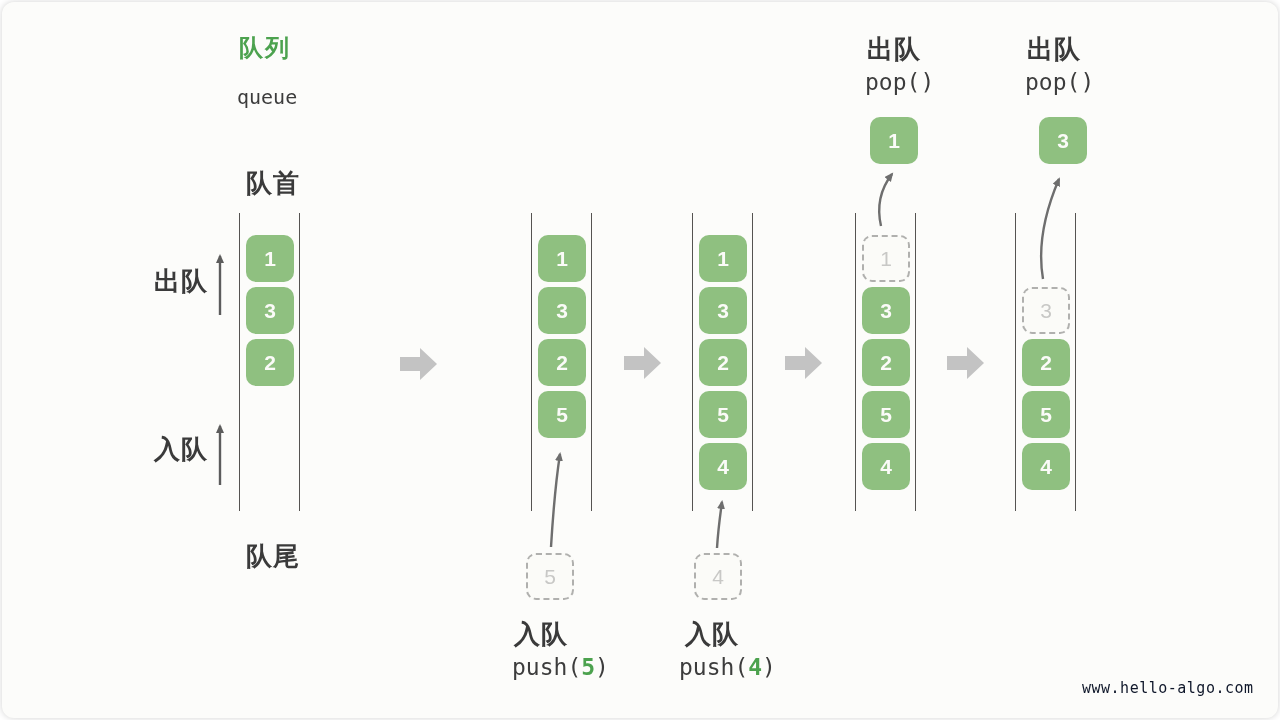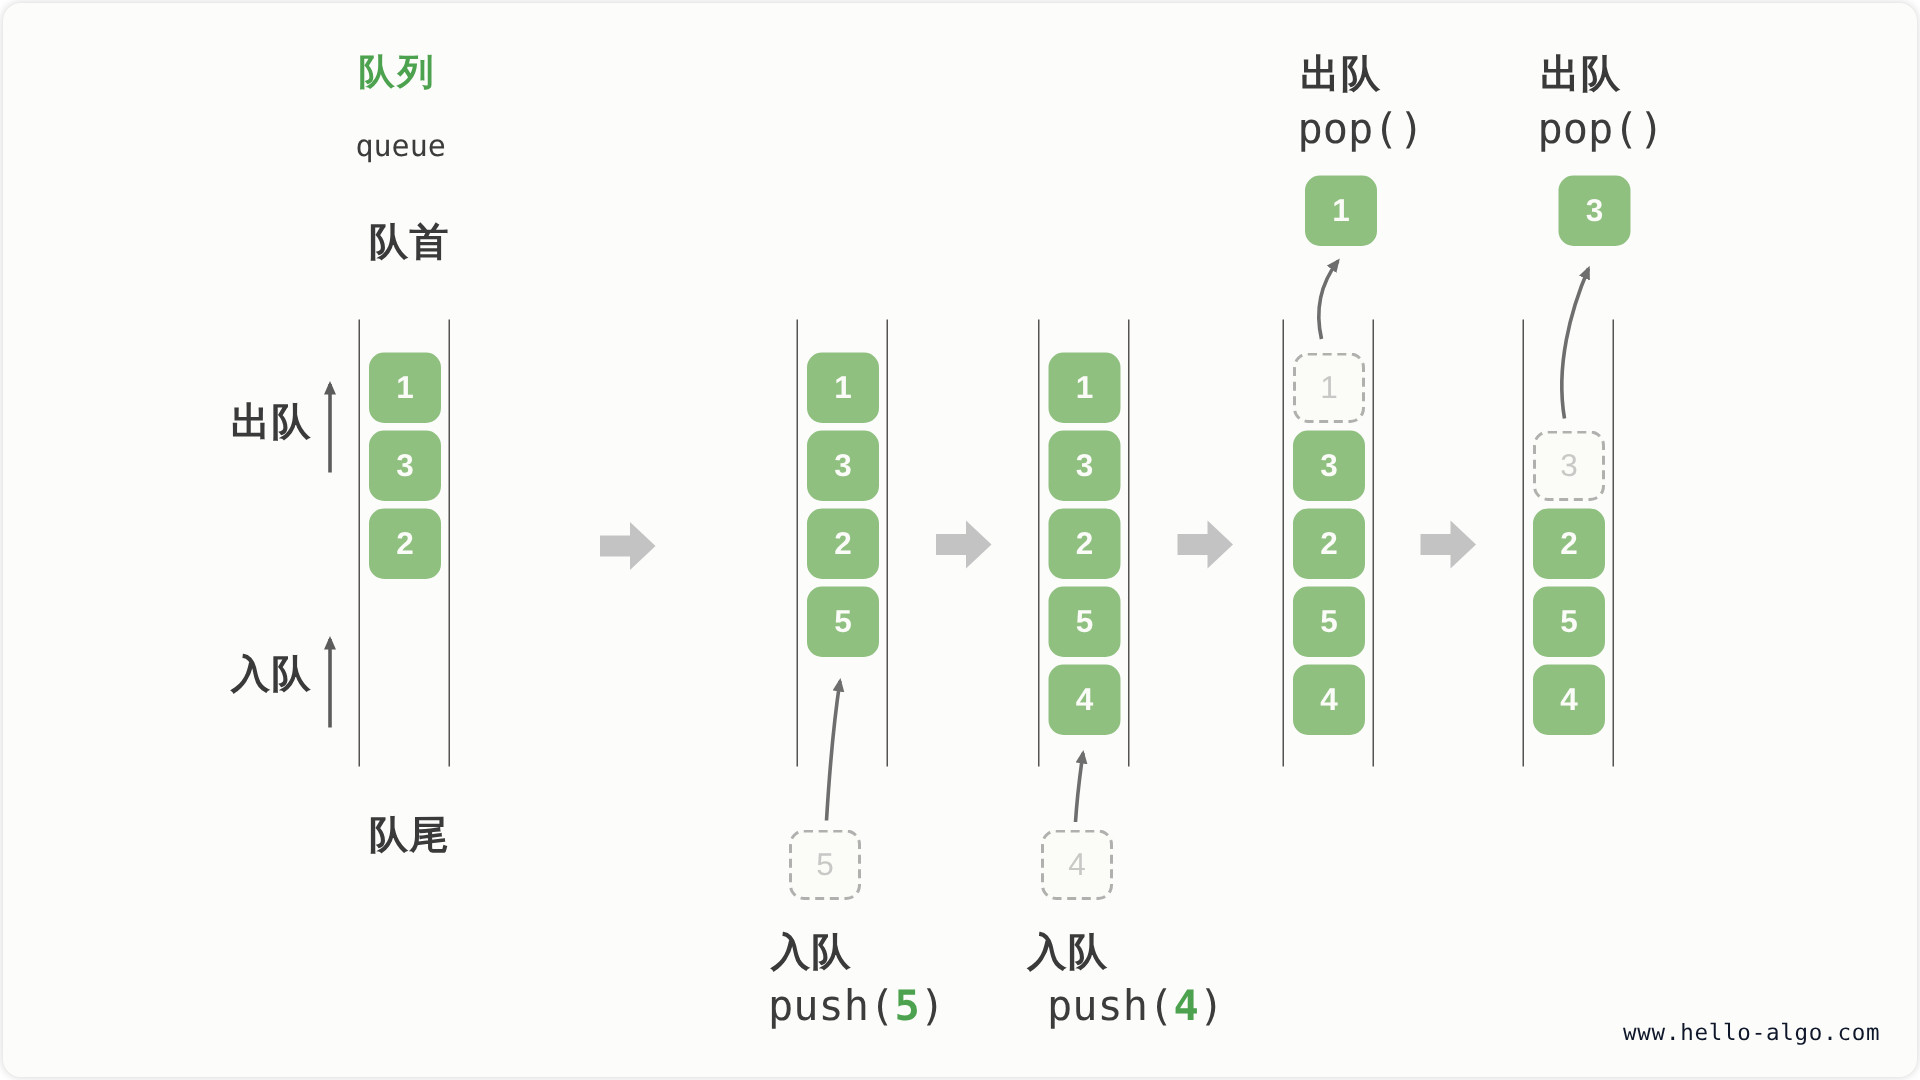--- a/index.html
+++ b/index.html
@@ -8,21 +8,21 @@
     background:#fcfcfa;border-radius:12px;
     box-shadow:0 0 6px rgba(0,0,0,.18);
     overflow:hidden;
     font-family:"Liberation Sans",sans-serif;
   }
   .abs{position:absolute;}
   .zh{font-weight:bold;color:#3a3a3a;font-size:26px;letter-spacing:1px;}
   .mono{font-family:"DejaVu Sans Mono",monospace;color:#3c3c3c;}
   .title-zh{font-size:24px;font-weight:bold;color:#4ca24e;letter-spacing:2px;}
   .title-en{font-size:20px;}
-  .code{font-size:28px;}
+  .code{font-size:23px;}
   .green-arg{color:#4ca24e;font-weight:bold;}
   .queue-col{
     box-sizing:border-box;width:61px;height:298px;
     border-left:1.6px solid #555351;border-right:1.6px solid #555351;
   }
   .qbox{
     box-sizing:border-box;width:48px;height:47px;border-radius:10px;
     background:#8fc080;color:#fbfbf8;font-size:21px;font-weight:bold;
     display:flex;align-items:center;justify-content:center;
   }
@@ -36,21 +36,21 @@
   svg{position:absolute;left:0;top:0;pointer-events:none;}
 </style>
 </head>
 <body>
 
 <div class="card">
 
   <div class="abs title-zh" style="left:237px;top:30px;">队列</div>
   <div class="abs mono title-en" style="left:235px;top:83px;">queue</div>
 
-  <div class="abs zh" style="left:244px;top:142px;">队首</div>
+  <div class="abs zh" style="left:244px;top:164px;">队首</div>
   <div class="abs zh" style="left:152px;top:262px;">出队</div>
   <div class="abs zh" style="left:152px;top:430px;">入队</div>
   <div class="abs zh" style="left:244px;top:537px;">队尾</div>
 
   <div class="abs queue-col" style="left:237px;top:211px;"></div>
   <div class="abs queue-col" style="left:529px;top:211px;"></div>
   <div class="abs queue-col" style="left:690px;top:211px;"></div>
   <div class="abs queue-col" style="left:853px;top:211px;"></div>
   <div class="abs queue-col" style="left:1013px;top:211px;"></div>
 
@@ -81,21 +81,21 @@
   <div class="abs ghost" style="left:1020px;top:285px;">3</div>
   <div class="abs qbox" style="left:1020px;top:337px;">2</div>
   <div class="abs qbox" style="left:1020px;top:389px;">5</div>
   <div class="abs qbox" style="left:1020px;top:441px;">4</div>
   <div class="abs qbox" style="left:1037px;top:115px;">3</div>
 
   <div class="abs zh" style="left:512px;top:615px;">入队</div>
   <div class="abs mono code" style="left:510px;top:652px;"><span>push(</span><span class="green-arg">5</span><span>)</span></div>
 
   <div class="abs zh" style="left:683px;top:615px;">入队</div>
-  <div class="abs mono code" style="left:696px;top:652px;"><span>push(</span><span class="green-arg">4</span><span>)</span></div>
+  <div class="abs mono code" style="left:677px;top:652px;"><span>push(</span><span class="green-arg">4</span><span>)</span></div>
 
   <div class="abs zh" style="left:865px;top:30px;">出队</div>
   <div class="abs mono code" style="left:863px;top:67px;">pop()</div>
 
   <div class="abs zh" style="left:1025px;top:30px;">出队</div>
   <div class="abs mono code" style="left:1023px;top:67px;">pop()</div>
 
   <div class="abs mono watermark" style="left:1080px;top:677px;">www.hello-algo.com</div>
 
   <svg width="1276" height="716" viewBox="0 0 1276 716">

